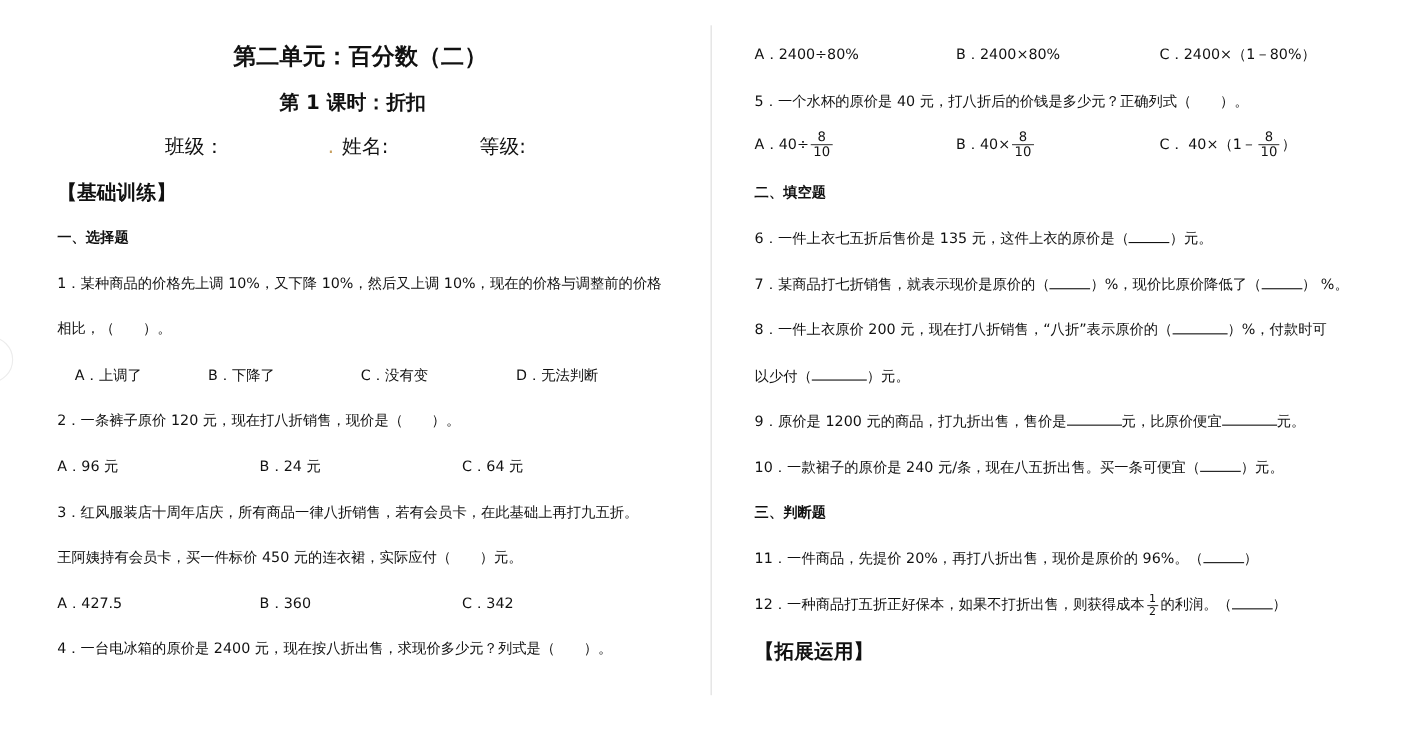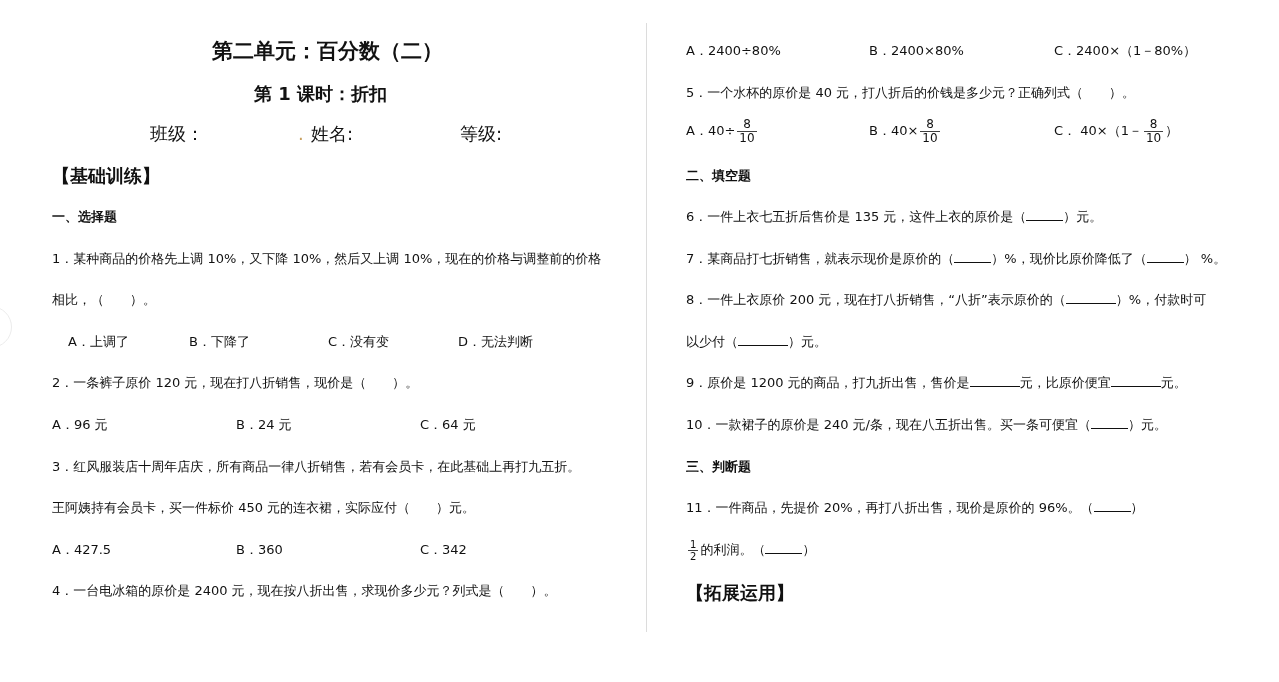--- a/index.html
+++ b/index.html
@@ -35,31 +35,31 @@
 <div class="side-circle"></div>
 <div class="divider"></div>
 
 <div class="page left">
   <div class="line title1" style="left:212px; top:38px;">第二单元：百分数（二）</div>
   <div class="line title2" style="left:254px; top:81px;">第 1 课时：折扣</div>
 
   <div class="line info" style="left:150px; top:123px;">班级：</div>
   <div class="line info dot" style="left:298px; top:123px;">.</div>
   <div class="line info" style="left:311px; top:123px;">姓名:</div>
-  <div class="line info" style="left:460px; top:123px;">等级:</div>
+  <div class="line info" style="left:436px; top:123px;">等级:</div>
 
   <div class="line section-big" style="left:52px; top:165px;">【基础训练】</div>
   <div class="line section-small" style="left:52px; top:208px;">一、选择题</div>
 
   <div class="line" style="left:52px; top:250px;">1．某种商品的价格先上调 10%，又下降 10%，然后又上调 10%，现在的价格与调整前的价格</div>
   <div class="line" style="left:52px; top:291px;">相比，（　　）。</div>
   <div class="opt" style="left:68px; top:333px;">A．上调了</div>
   <div class="opt" style="left:189px; top:333px;text-align:center;">B．下降了</div>
   <div class="opt" style="left:328px; top:333px;">C．没有变</div>
-  <div class="opt" style="left:458px; top:333px;">D．无法判断</div>
+  <div class="opt" style="left:469px; top:333px;">D．无法判断</div>
 
   <div class="line" style="left:52px; top:374px;">2．一条裤子原价 120 元，现在打八折销售，现价是（　　）。</div>
   <div class="opt" style="left:52px; top:416px;">A．96 元</div>
   <div class="opt" style="left:236px; top:416px;">B．24 元</div>
   <div class="opt" style="left:420px; top:416px;">C．64 元</div>
 
   <div class="line" style="left:52px; top:458px;">3．红风服装店十周年店庆，所有商品一律八折销售，若有会员卡，在此基础上再打九五折。</div>
   <div class="line" style="left:52px; top:499px;">王阿姨持有会员卡，买一件标价 450 元的连衣裙，实际应付（　　）元。</div>
   <div class="opt" style="left:52px; top:541px;">A．427.5</div>
   <div class="opt" style="left:236px; top:541px;">B．360</div>
@@ -119,20 +119,20 @@
     <span>10．一款裙子的原价是 240 元/条，现在八五折出售。买一条可便宜（</span><span class="blank" style="width:37px;"></span><span>）元。</span>
   </div>
 
   <div class="line section-small" style="left:686px; top:458px;">三、判断题</div>
 
   <div class="line" style="left:686px; top:499px;">
     <span>11．一件商品，先提价 20%，再打八折出售，现价是原价的 96%。（</span><span class="blank" style="width:37px;"></span><span>）</span>
   </div>
 
   <div class="line" style="left:686px; top:539px;">
-    <span class="frac small">
+    <span>12．一种商品打五折正好保本，如果不打折出售，则获得成本</span><span class="frac small">
         <span class="num">1</span>
         <span class="den">2</span>
       </span><span>的利润。（</span><span class="blank" style="width:37px;"></span><span>）</span>
   </div>
 
   <div class="line section-big" style="left:686px; top:582px;">【拓展运用】</div>
 </div>
 
 </body></html>

